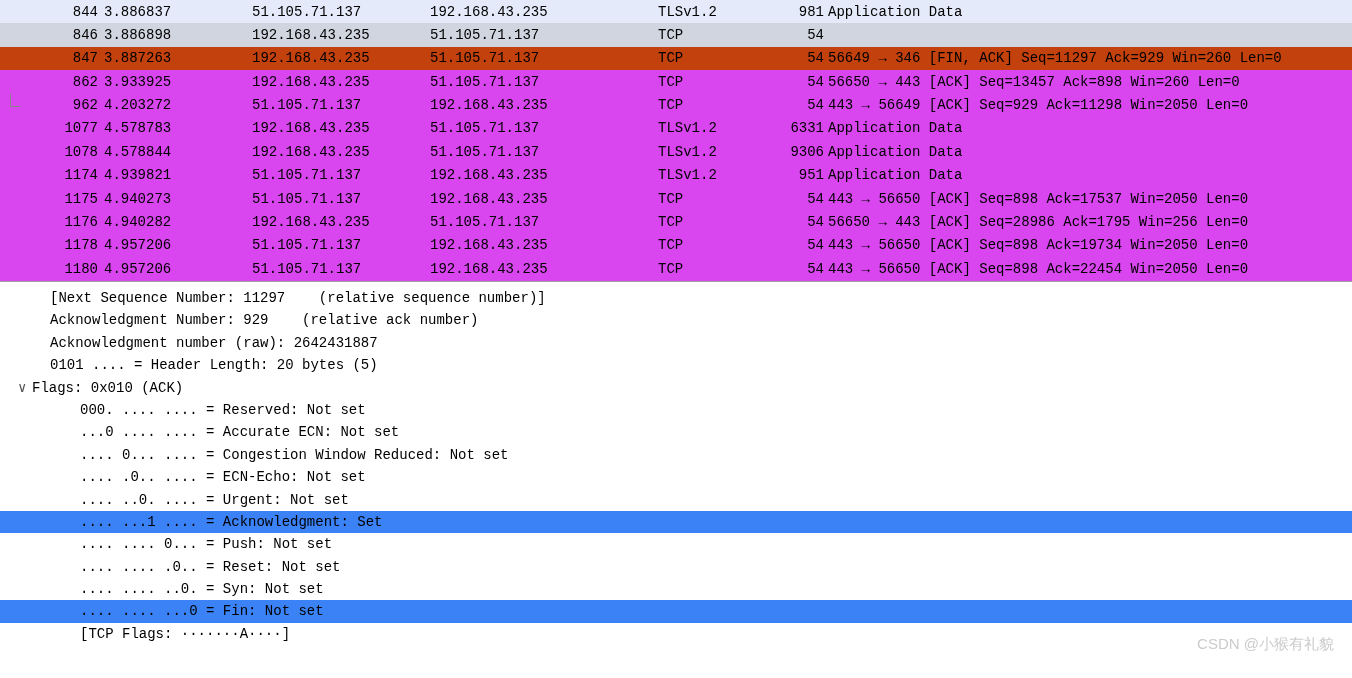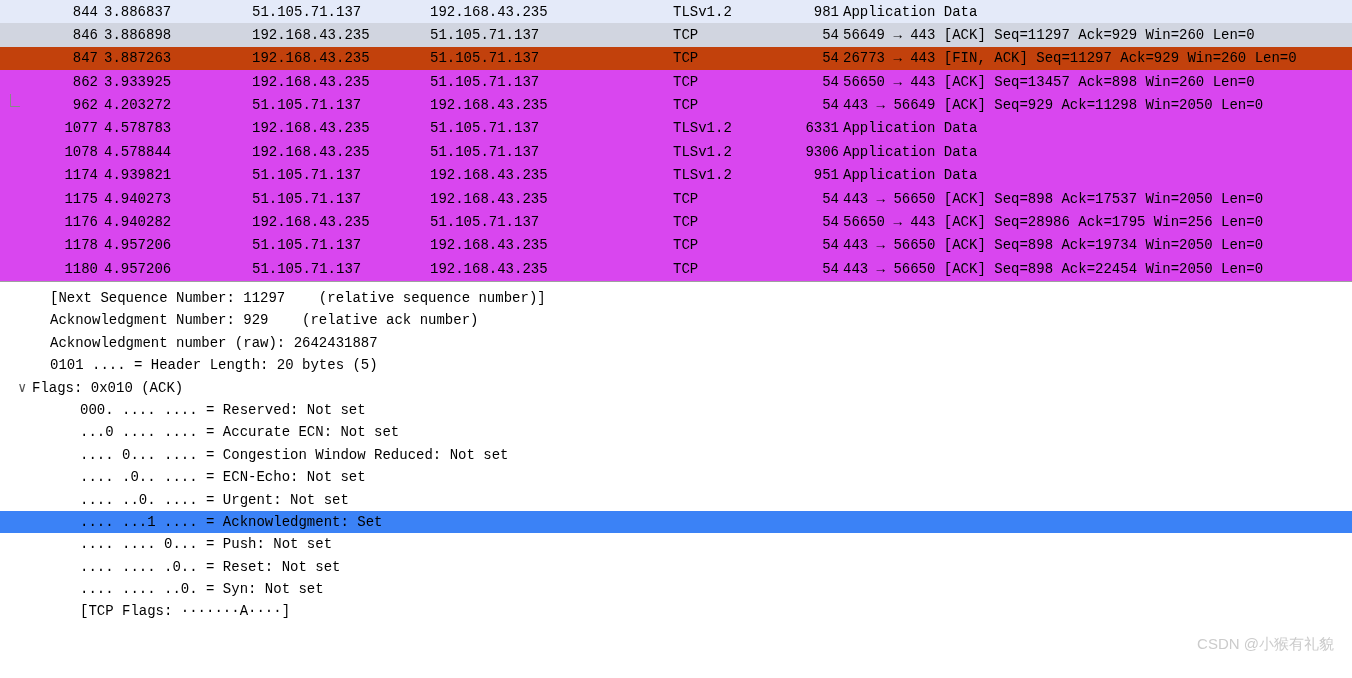--- a/index.html
+++ b/index.html
@@ -31,21 +31,21 @@
     align-items: center;
   }
   .packet-row.normal     { background: #d946ef; }
   .packet-row.alt        { background: #e4eaf9; justify-content: space-between; }
   .packet-row.light-sel  { background: #d1d5e0; }
   .packet-row.selected   { background: #c2410c; color: #000; }
   .col-no     { width: 78px;  text-align: right; padding-right:6px;}
   .col-time   { width: 148px; }
   .col-src    { width: 178px; }
   .col-dst    { width: 228px; }
-  .col-proto  { width: 110px; margin-left: 15px; }
+  .col-proto  { width: 110px; }
   .col-len    { width: 60px; text-align: right; padding-right:4px; }
   .col-info   { flex: 1; }
   
   .tree-end {
     position: relative;
   }
   .tree-end::before {
     content:"";
     position:absolute;
     left:10px; top:0;
@@ -92,22 +92,22 @@
     pointer-events: none;
   }
 </style>
 </head>
 <body>
 
 <div class="pane-container">
 
   <div class="packet-list" id="packet-list">
       <div class="packet-row alt"><span class="col-no">844</span><span class="col-time">3.886837</span><span class="col-src">51.105.71.137</span><span class="col-dst">192.168.43.235</span><span class="col-proto">TLSv1.2</span><span class="col-len">981</span><span class="col-info">Application Data</span></div>
-      <div class="packet-row light-sel"><span class="col-no">846</span><span class="col-time">3.886898</span><span class="col-src">192.168.43.235</span><span class="col-dst">51.105.71.137</span><span class="col-proto">TCP</span><span class="col-len">54</span><span class="col-info">56649 → 443 [ACK] Seq=11297 Ack=929 Win=260 Len=0</span></div>
-      <div class="packet-row selected"><span class="col-no">847</span><span class="col-time">3.887263</span><span class="col-src">192.168.43.235</span><span class="col-dst">51.105.71.137</span><span class="col-proto">TCP</span><span class="col-len">54</span><span class="col-info">26773 → 443 [FIN, ACK] Seq=11297 Ack=929 Win=260 Len=0</span></div>
+      <div class="packet-row light-sel"><span class="col-no">846</span><span class="col-time">3.886898</span><span class="col-src">192.168.43.235</span><span class="col-dst">51.105.71.137</span><span class="col-proto">TCP</span><span class="col-len">54</span></div>
+      <div class="packet-row selected"><span class="col-no">847</span><span class="col-time">3.887263</span><span class="col-src">192.168.43.235</span><span class="col-dst">51.105.71.137</span><span class="col-proto">TCP</span><span class="col-len">54</span><span class="col-info">56649 → 346 [FIN, ACK] Seq=11297 Ack=929 Win=260 Len=0</span></div>
       <div class="packet-row normal"><span class="col-no">862</span><span class="col-time">3.933925</span><span class="col-src">192.168.43.235</span><span class="col-dst">51.105.71.137</span><span class="col-proto">TCP</span><span class="col-len">54</span><span class="col-info">56650 → 443 [ACK] Seq=13457 Ack=898 Win=260 Len=0</span></div>
       <div class="packet-row normal tree-end"><span class="col-no">962</span><span class="col-time">4.203272</span><span class="col-src">51.105.71.137</span><span class="col-dst">192.168.43.235</span><span class="col-proto">TCP</span><span class="col-len">54</span><span class="col-info">443 → 56649 [ACK] Seq=929 Ack=11298 Win=2050 Len=0</span></div>
       <div class="packet-row normal"><span class="col-no">1077</span><span class="col-time">4.578783</span><span class="col-src">192.168.43.235</span><span class="col-dst">51.105.71.137</span><span class="col-proto">TLSv1.2</span><span class="col-len">6331</span><span class="col-info">Application Data</span></div>
       <div class="packet-row normal"><span class="col-no">1078</span><span class="col-time">4.578844</span><span class="col-src">192.168.43.235</span><span class="col-dst">51.105.71.137</span><span class="col-proto">TLSv1.2</span><span class="col-len">9306</span><span class="col-info">Application Data</span></div>
       <div class="packet-row normal"><span class="col-no">1174</span><span class="col-time">4.939821</span><span class="col-src">51.105.71.137</span><span class="col-dst">192.168.43.235</span><span class="col-proto">TLSv1.2</span><span class="col-len">951</span><span class="col-info">Application Data</span></div>
       <div class="packet-row normal"><span class="col-no">1175</span><span class="col-time">4.940273</span><span class="col-src">51.105.71.137</span><span class="col-dst">192.168.43.235</span><span class="col-proto">TCP</span><span class="col-len">54</span><span class="col-info">443 → 56650 [ACK] Seq=898 Ack=17537 Win=2050 Len=0</span></div>
       <div class="packet-row normal"><span class="col-no">1176</span><span class="col-time">4.940282</span><span class="col-src">192.168.43.235</span><span class="col-dst">51.105.71.137</span><span class="col-proto">TCP</span><span class="col-len">54</span><span class="col-info">56650 → 443 [ACK] Seq=28986 Ack=1795 Win=256 Len=0</span></div>
       <div class="packet-row normal"><span class="col-no">1178</span><span class="col-time">4.957206</span><span class="col-src">51.105.71.137</span><span class="col-dst">192.168.43.235</span><span class="col-proto">TCP</span><span class="col-len">54</span><span class="col-info">443 → 56650 [ACK] Seq=898 Ack=19734 Win=2050 Len=0</span></div>
       <div class="packet-row normal"><span class="col-no">1180</span><span class="col-time">4.957206</span><span class="col-src">51.105.71.137</span><span class="col-dst">192.168.43.235</span><span class="col-proto">TCP</span><span class="col-len">54</span><span class="col-info">443 → 56650 [ACK] Seq=898 Ack=22454 Win=2050 Len=0</span></div>
     </div>
@@ -121,18 +121,19 @@
         <div class="detail-line lvl0"><span class="expander">∨</span><span>Flags: 0x010 (ACK)</span></div>
         <div class="detail-line lvl2"><span>000. .... .... = Reserved: Not set</span></div>
         <div class="detail-line lvl2"><span>...0 .... .... = Accurate ECN: Not set</span></div>
         <div class="detail-line lvl2"><span>.... 0... .... = Congestion Window Reduced: Not set</span></div>
         <div class="detail-line lvl2"><span>.... .0.. .... = ECN-Echo: Not set</span></div>
         <div class="detail-line lvl2"><span>.... ..0. .... = Urgent: Not set</span></div>
         <div class="detail-line lvl2 highlight"><span>.... ...1 .... = Acknowledgment: Set</span></div>
         <div class="detail-line lvl2"><span>.... .... 0... = Push: Not set</span></div>
         <div class="detail-line lvl2"><span>.... .... .0.. = Reset: Not set</span></div>
         <div class="detail-line lvl2"><span>.... .... ..0. = Syn: Not set</span></div>
+        <div class="detail-line lvl2 highlight"><span>.... .... ...0 = Fin: Not set</span></div>
         <div class="detail-line lvl2"><span>[TCP Flags: ·······A····]</span></div>
       </div>
     <div class="watermark">CSDN @小猴有礼貌</div>
   </div>
 
 </div>
 
 </body></html>

